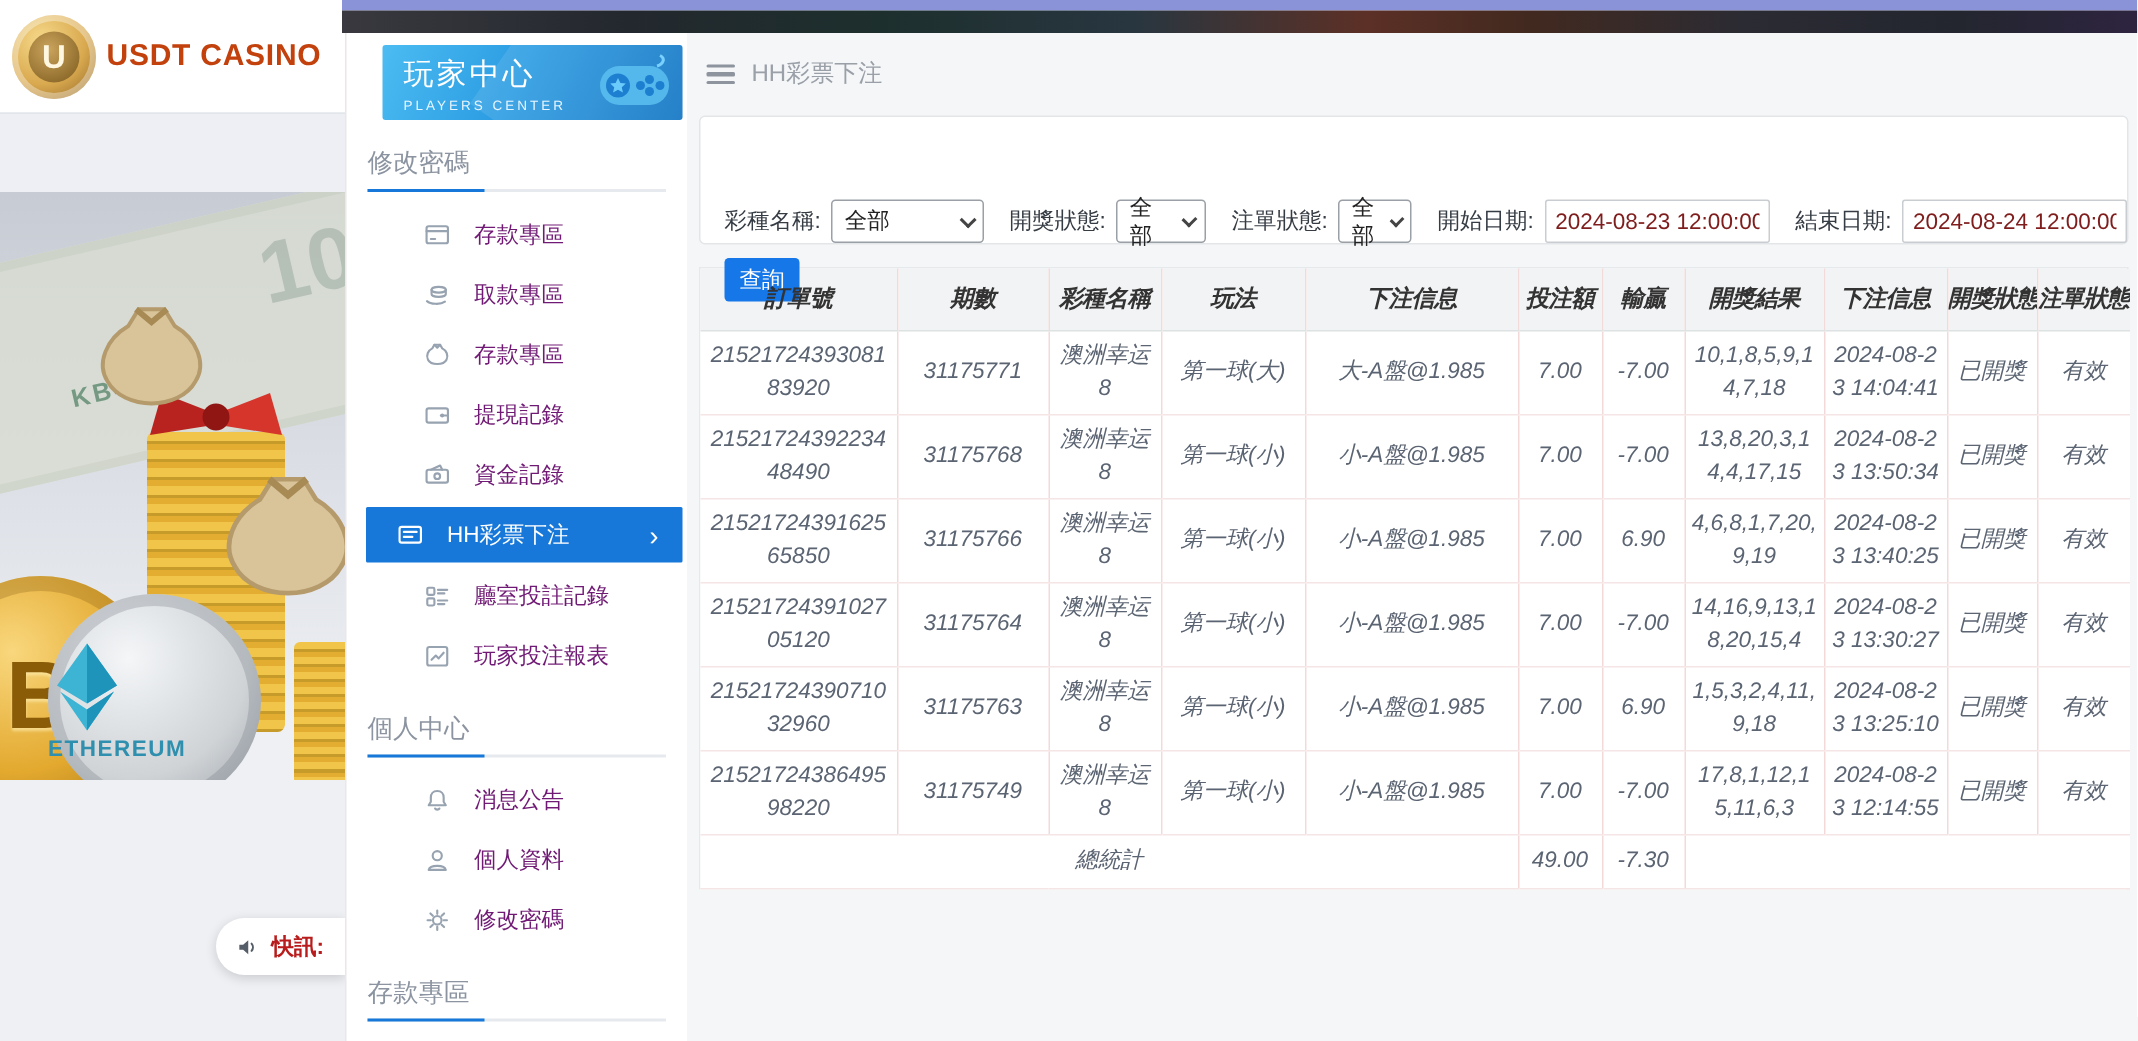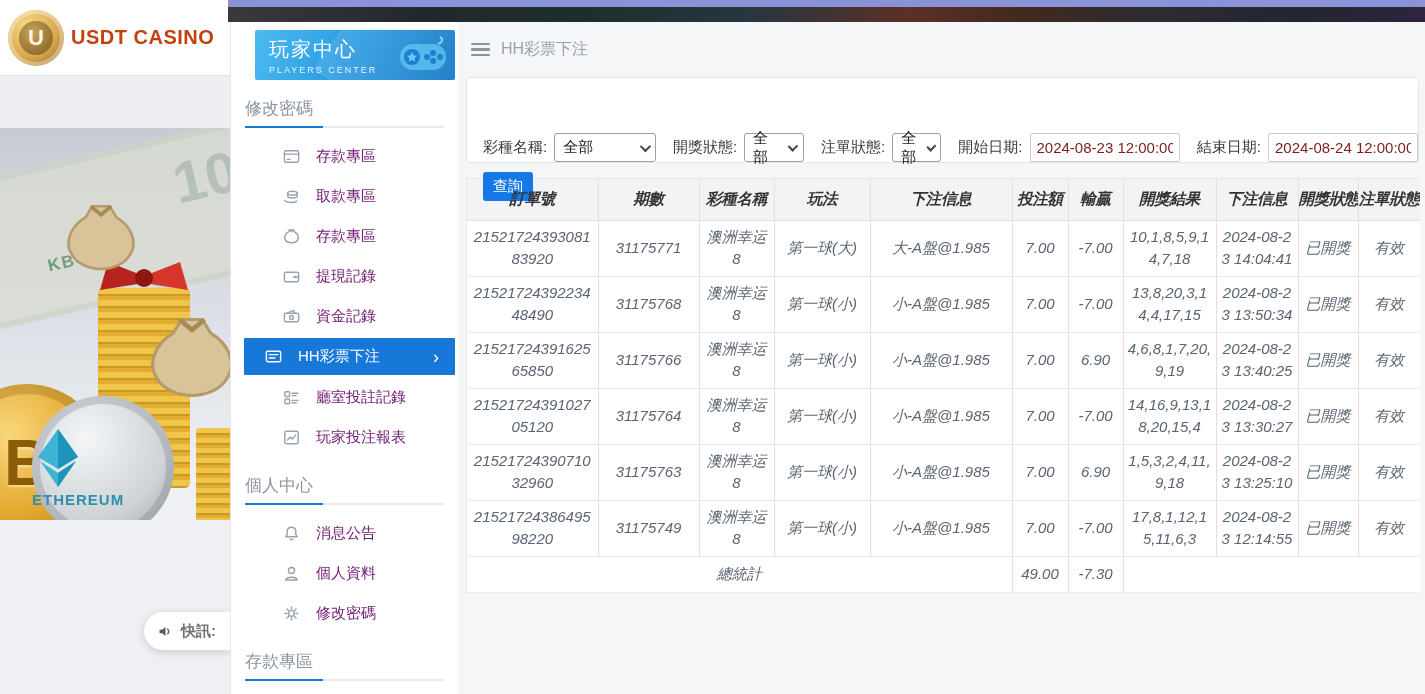--- a/index.html
+++ b/index.html
@@ -37,21 +37,21 @@
       background:radial-gradient(circle at 38% 32%,#f9d77d,#e3a92f 55%,#9c6d12);
       box-shadow:inset 0 0 0 10px rgba(120,80,10,.25);display:flex;align-items:center;justify-content:center;}
   .btc .b{font-size:64px;font-weight:bold;color:#8a5c08;text-shadow:0 2px 2px rgba(255,240,180,.6);}
   .eth{left:32px;top:268px;width:142px;height:142px;
       background:radial-gradient(circle at 38% 30%,#f4f6f8,#cfd3d6 60%,#9aa0a6);
       box-shadow:inset 0 0 0 8px rgba(110,120,130,.28);display:flex;flex-direction:column;justify-content:center;gap:2px;}
   .eth .label{font-size:15px;color:#2f8fae;letter-spacing:1px;font-weight:bold;}
   .below-hero{height:174px;background:#eef0f4;}
   .news-pill{position:absolute;right:0;top:612px;height:38px;min-width:86px;background:#fff;
       border-radius:19px 0 0 19px;box-shadow:0 2px 8px rgba(0,0,0,.16);
-      display:flex;align-items:center;gap:7px;padding:0 4px 0 13px;color:#737373;font-weight:bold;font-size:15px;}
+      display:flex;align-items:center;gap:7px;padding:0 4px 0 13px;color:#b91c1c;font-weight:bold;font-size:15px;}
   .news-pill svg{color:#555e68;}
 
   
   .bar-periwinkle{position:absolute;left:228px;top:0;right:0;height:7px;background:#8a93d8;}
   .bar-dark{position:absolute;left:228px;top:7px;right:0;height:15px;
       background:linear-gradient(90deg,#39393f 0%,#23282e 16%,#1d2f2d 30%,#283640 44%,#5c3026 57%,#42291f 66%,#2b2b33 78%,#23262f 90%,#2e2440 100%);}
 
   
   .sidebar{position:absolute;left:230px;top:22px;width:228px;height:672px;background:#fff;border-left:1px solid #ece6e8;overflow:hidden;}
   .sb-header{position:relative;margin:8px 3px 0 24px;height:50px;border-radius:2px;overflow:hidden;

